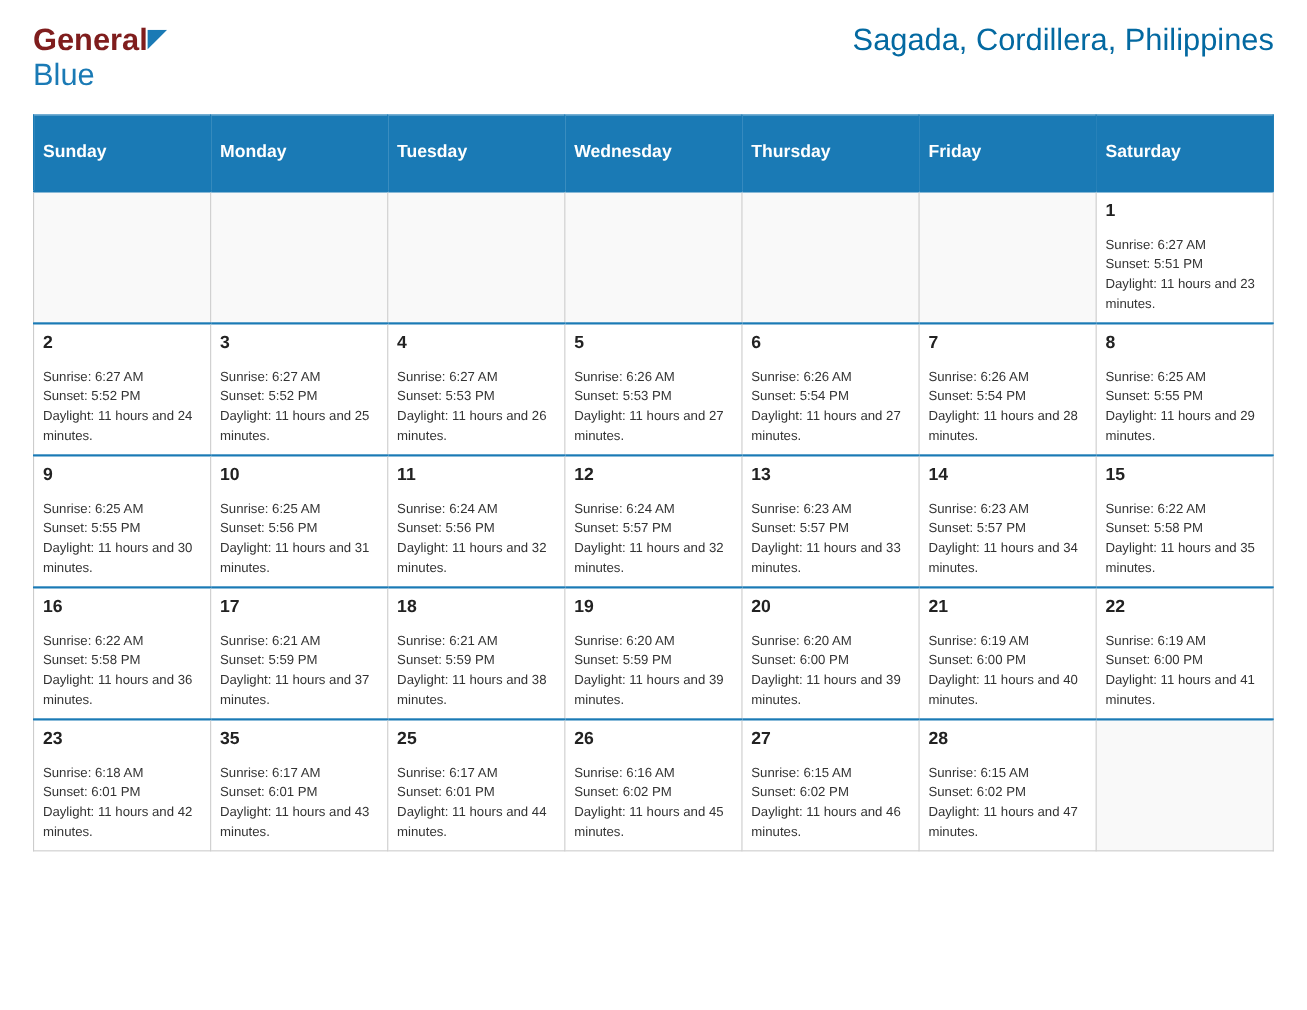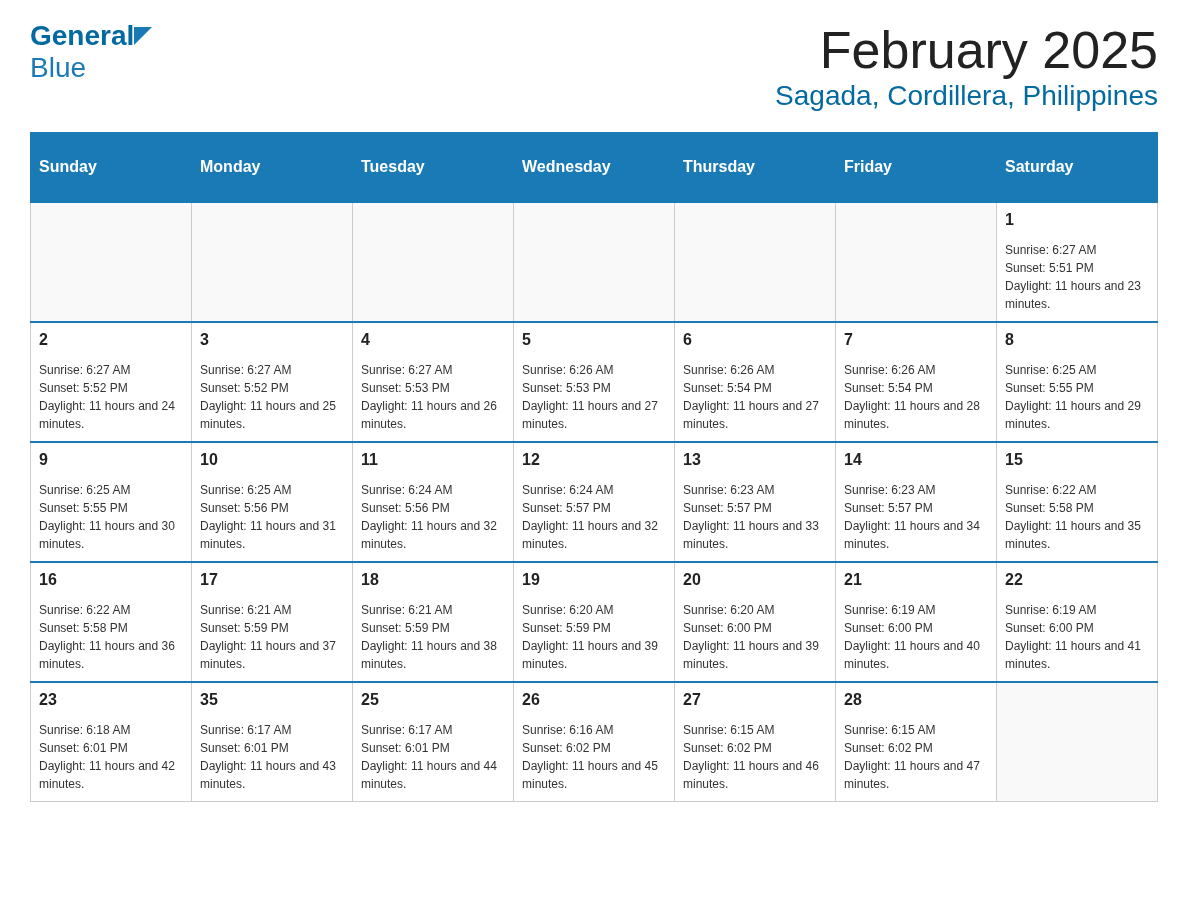--- a/index.html
+++ b/index.html
@@ -12,21 +12,21 @@
     }
     .header {
       display: flex;
       justify-content: space-between;
       align-items: flex-start;
       margin-bottom: 20px;
     }
     .logo-text-general {
       font-size: 28px;
       font-weight: bold;
-      color: #0369a1;
+      color: #7f1d1d;
     }
     .logo-text-blue {
       font-size: 28px;
       font-weight: normal;
       color: #1a7ab5;
     }
     .logo-line2 {
       display: flex;
       align-items: center;
     }
@@ -103,21 +103,20 @@
         <svg width="18" height="18" viewBox="0 0 18 18">
             <polygon points="0,0 18,0 0,18" fill="#1a7ab5"></polygon>
           </svg>
       </span>
     </div>
     <div class="logo-line2">
       <span class="logo-text-blue">Blue</span>
     </div>
   </div>
   <div class="title-section">
-    <div class="main-title">February 2025</div>
     <div class="subtitle">Sagada, Cordillera, Philippines</div>
   </div>
 </div>
 
 <table class="calendar">
   <thead>
     <tr>
     <th>Sunday</th>
         <th>Monday</th>
         <th>Tuesday</th>

